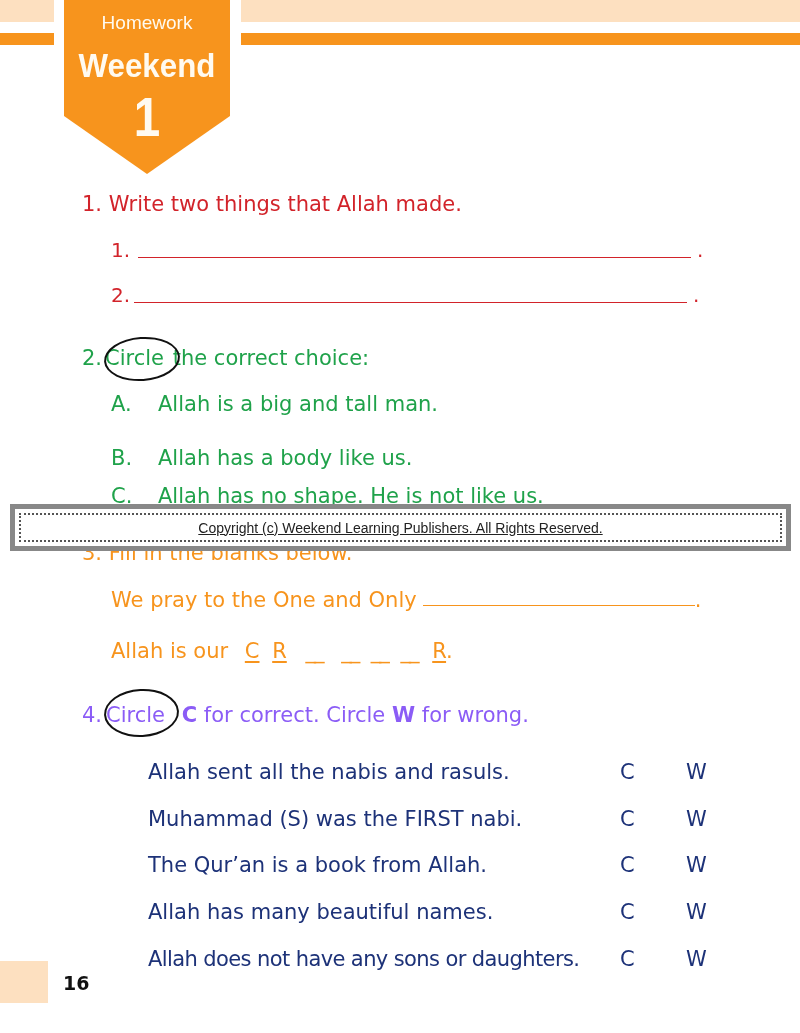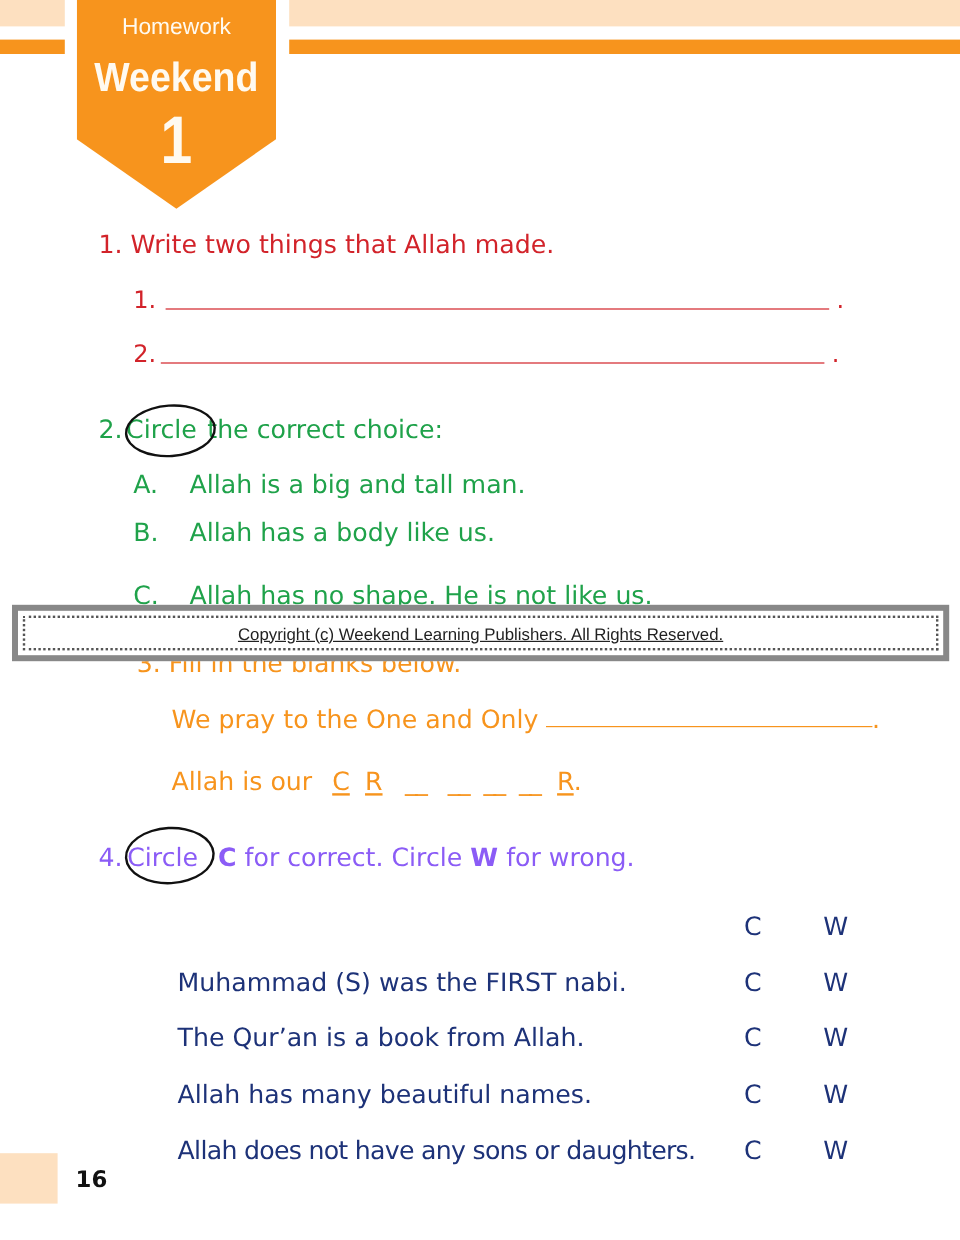--- a/index.html
+++ b/index.html
@@ -12,21 +12,21 @@
   .banner { position:absolute; left:64px; top:0; width:200px; height:176px; }
   .banner svg { position:absolute; left:0; top:0; }
   .banner-text { position:absolute; left:0; width:166px; text-align:center; color:#fffaf0; font-family:"Liberation Sans", sans-serif; font-weight:bold; }
   .b-home { top:12px; font-size:19px; font-weight:normal; letter-spacing:0; }
   .b-week { top:46px; font-size:34px; transform:scaleX(0.92); }
   .b-num  { top:84px; font-size:56px; transform:scaleX(0.85); }
 
   .q { position:absolute; font-family:"DejaVu Sans", sans-serif; font-size:21px; white-space:nowrap; }
   .red { color:#d2232a; }
   .green { color:#1fa24a; }
-  .orange { color:#f7941d;margin-left:32px; }
+  .orange { color:#f7941d; }
   .navy { color:#8b5cf6; }
 
   .line-row { position:absolute; display:flex; align-items:flex-end; }
   .line { border-bottom:1.5px solid #d2232a; height:1px; }
   .dot { margin-left:6px; }
 
   .circle-mark { position:absolute; border:2.5px solid #111; border-radius:50%; }
 
   .opt { position:absolute; font-size:21px; white-space:nowrap; }
   .opt .letter { display:inline-block; width:47px; }
@@ -74,21 +74,21 @@
 
 <div class="q green" style="left:82px;top:346px;">
   <span>2.</span><span style="margin-left:3px;">Circle</span>
   <span style="margin-left:2px;margin-top:45px;">the correct choice:</span>
 </div>
 <div class="circle-mark" style="left:104px;top:337px;width:76px;height:44px;transform:rotate(-4deg);"></div>
 
 <div class="opt green" style="left:111px;top:392px;">
   <span class="letter">A.</span><span>Allah is a big and tall man.</span>
 </div>
-<div class="opt green" style="left:111px;top:432px;">
+<div class="opt green" style="left:111px;top:446px;">
   <span class="letter">B.</span><span>Allah has a body like us.</span>
 </div>
 <div class="opt green" style="left:111px;top:484px;">
   <span class="letter">C.</span><span>Allah has no shape. He is not like us.</span>
 </div>
 
 <div class="q orange" style="left:82px;top:541px;">3. Fill in the blanks below.</div>
 
 <div class="copyright">
   <div class="copyright-inner">Copyright (c) Weekend Learning Publishers. All Rights Reserved.</div>
@@ -114,20 +114,21 @@
 <div class="q navy" style="left:82px;top:703px;">
   <span>4.</span><span style="margin-left:4px;">Circle</span>
   <b style="margin-left:10px;">C</b>
   <span>for correct. Circle</span>
   <b>W</b>
   <span>for wrong.</span>
 </div>
 <div class="circle-mark" style="left:104px;top:689px;width:75px;height:48px;transform:rotate(-3deg);"></div>
 
 <div class="tf-row" style="top:760px;">
+  <span>Allah sent all the nabis and rasuls.</span>
   <span class="tf-c">C</span>
   <span class="tf-w">W</span>
 </div>
 <div class="tf-row" style="top:807px;">
   <span>Muhammad (S) was the FIRST nabi.</span>
   <span class="tf-c">C</span>
   <span class="tf-w">W</span>
 </div>
 <div class="tf-row" style="top:853px;">
   <span>The Qur’an is a book from Allah.</span>

